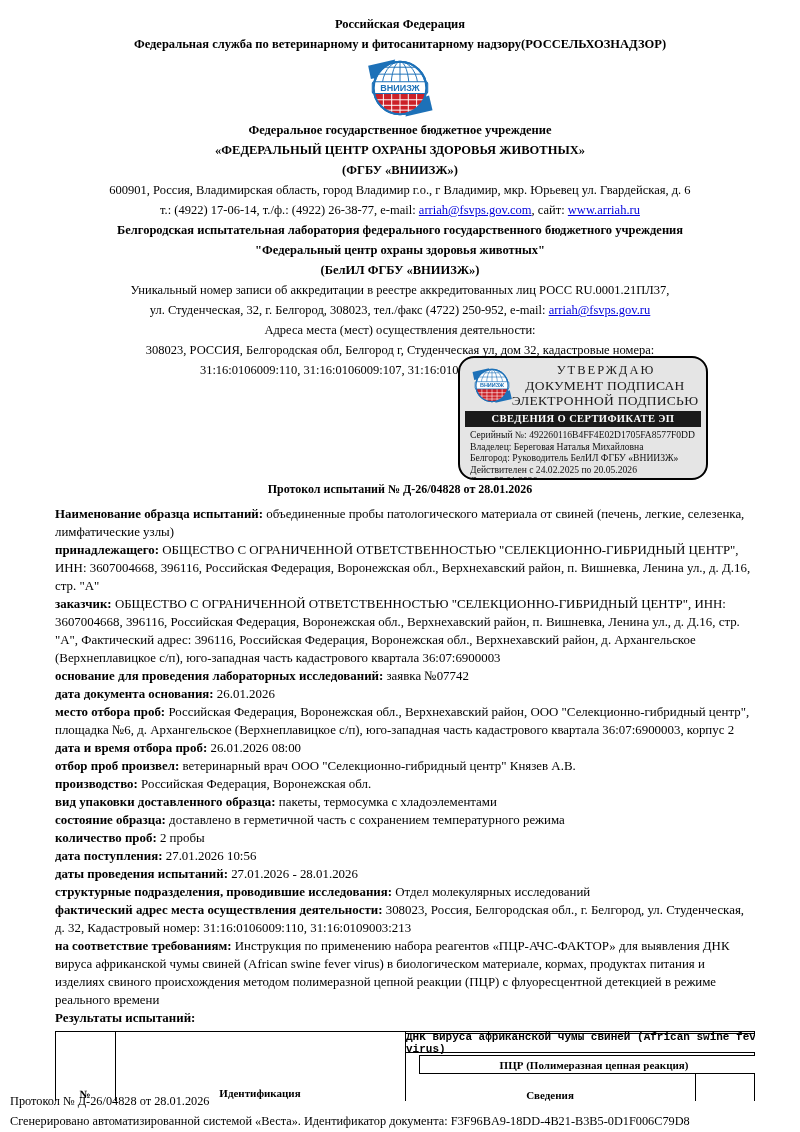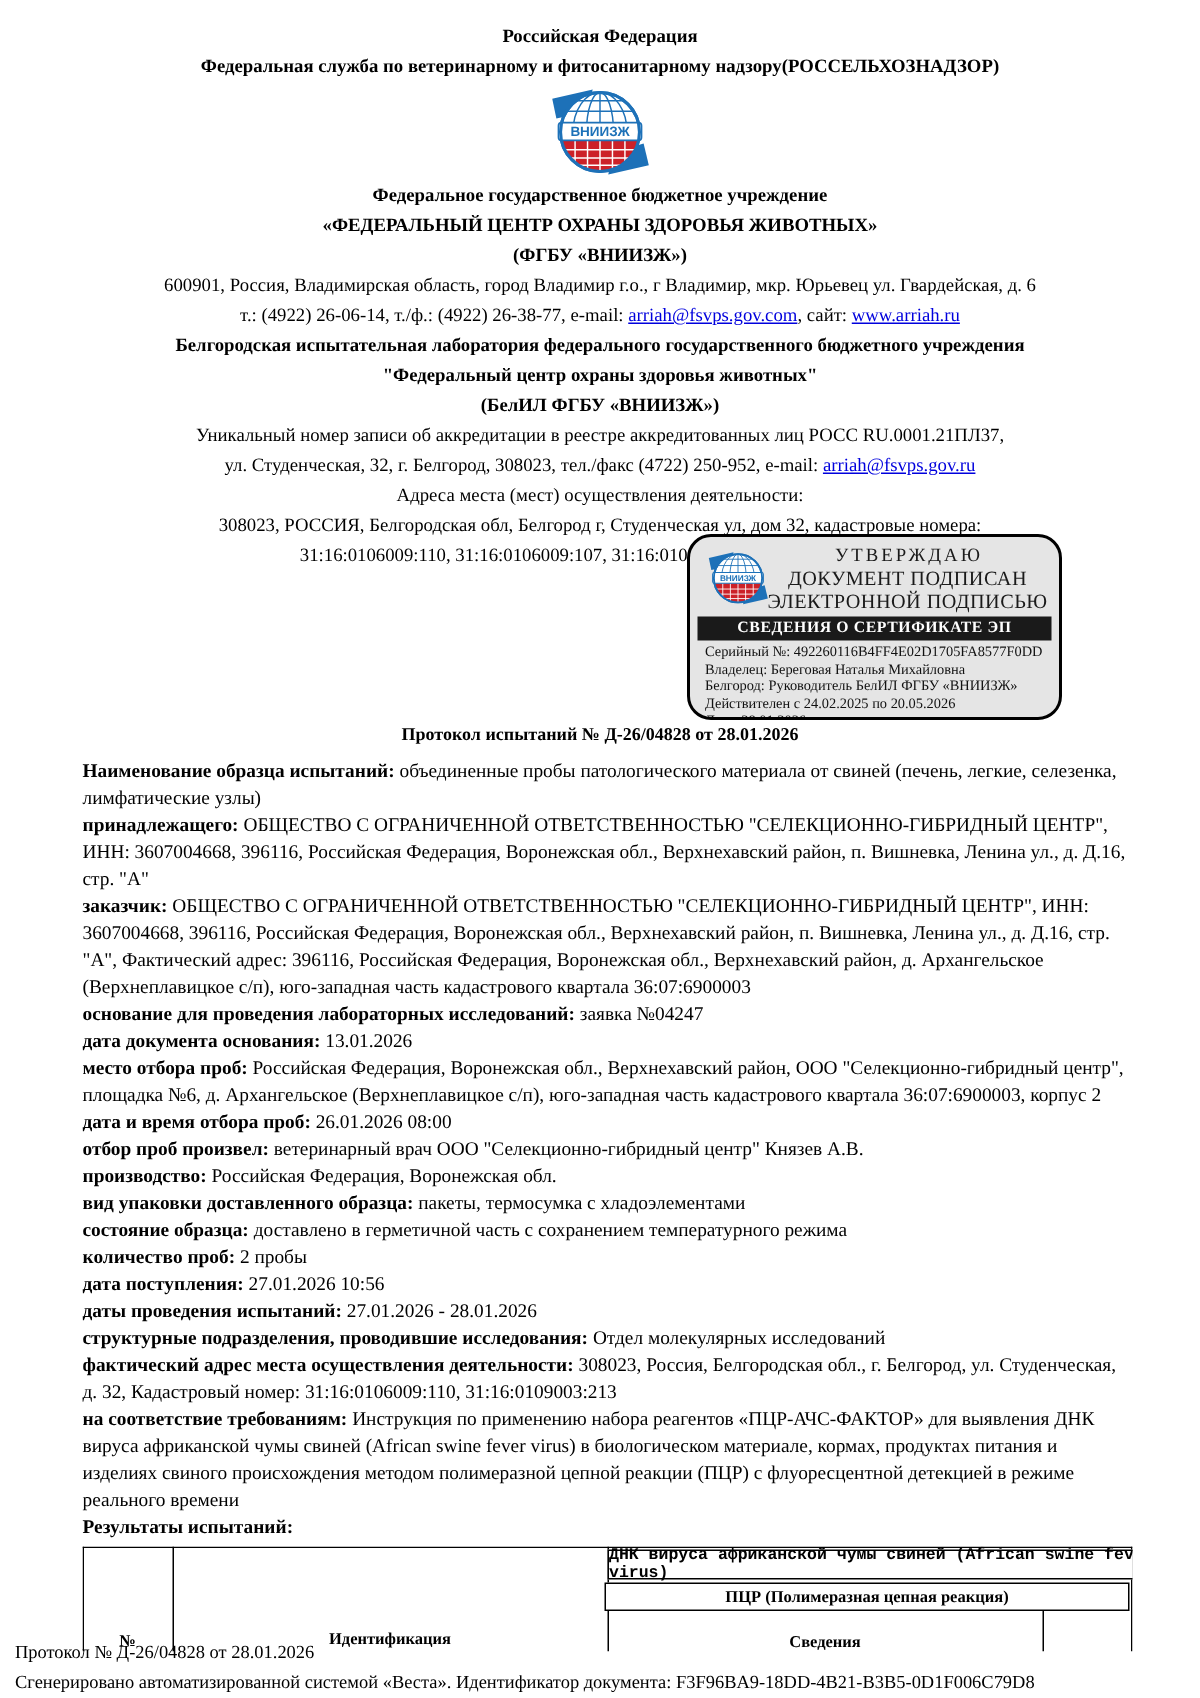--- a/index.html
+++ b/index.html
@@ -83,21 +83,21 @@
         <text x="52" y="50" text-anchor="middle" fill="#1d71b8" font-family="Liberation Sans, sans-serif" font-weight="bold" font-size="13">ВНИИЗЖ</text>
         <circle cx="52" cy="46" r="38" fill="none" stroke="#1d71b8" stroke-width="3"></circle>
       </g>
     </svg>
 
     <div class="hl b">Федеральное государственное бюджетное учреждение</div>
     <div class="hl b">«ФЕДЕРАЛЬНЫЙ ЦЕНТР ОХРАНЫ ЗДОРОВЬЯ ЖИВОТНЫХ»</div>
     <div class="hl b">(ФГБУ «ВНИИЗЖ»)</div>
     <div class="hl">600901, Россия, Владимирская область, город Владимир г.о., г Владимир, мкр. Юрьевец ул. Гвардейская, д. 6</div>
     <div class="hl">
-      <span>т.: (4922) 26-06-14, т./ф.: (4922) 26-38-77, e-mail: </span><a class="lnk">arriah@fsvps.gov.com</a><span>, сайт: </span><a class="lnk">www.arriah.ru</a>
+      <span>т.: (4922) 17-06-14, т./ф.: (4922) 26-38-77, e-mail: </span><a class="lnk">arriah@fsvps.gov.com</a><span>, сайт: </span><a class="lnk">www.arriah.ru</a>
     </div>
     <div class="hl b">Белгородская испытательная лаборатория федерального государственного бюджетного учреждения</div>
     <div class="hl b">"Федеральный центр охраны здоровья животных"</div>
     <div class="hl b">(БелИЛ ФГБУ «ВНИИЗЖ»)</div>
     <div class="hl">Уникальный номер записи об аккредитации в реестре аккредитованных лиц РОСС RU.0001.21ПЛ37,</div>
     <div class="hl">
       <span>ул. Студенческая, 32, г. Белгород, 308023, тел./факс (4722) 250-952, e-mail: </span><a class="lnk">arriah@fsvps.gov.ru</a>
     </div>
     <div class="hl">Адреса места (мест) осуществления деятельности:</div>
     <div class="hl">308023, РОССИЯ, Белгородская обл, Белгород г, Студенческая ул, дом 32, кадастровые номера:</div>
@@ -126,23 +126,23 @@
   <h1 class="title">Протокол испытаний № Д-26/04828 от 28.01.2026</h1>
 
   <div class="bodytxt">
 
       <p class="fld"><b>Наименование образца испытаний:</b> <span>объединенные пробы патологического материала от свиней (печень, легкие, селезенка, лимфатические узлы)</span></p>
 
       <p class="fld"><b>принадлежащего:</b> <span>ОБЩЕСТВО С ОГРАНИЧЕННОЙ ОТВЕТСТВЕННОСТЬЮ "СЕЛЕКЦИОННО-ГИБРИДНЫЙ ЦЕНТР", ИНН: 3607004668, 396116, Российская Федерация, Воронежская обл., Верхнехавский район, п. Вишневка, Ленина ул., д. Д.16, стр. "А"</span></p>
 
       <p class="fld"><b>заказчик:</b> <span>ОБЩЕСТВО С ОГРАНИЧЕННОЙ ОТВЕТСТВЕННОСТЬЮ "СЕЛЕКЦИОННО-ГИБРИДНЫЙ ЦЕНТР", ИНН: 3607004668, 396116, Российская Федерация, Воронежская обл., Верхнехавский район, п. Вишневка, Ленина ул., д. Д.16, стр. "А", Фактический адрес: 396116, Российская Федерация, Воронежская обл., Верхнехавский район, д. Архангельское (Верхнеплавицкое с/п), юго-западная часть кадастрового квартала 36:07:6900003</span></p>
 
-      <p class="fld"><b>основание для проведения лабораторных исследований:</b> <span>заявка №04247</span></p>
+      <p class="fld"><b>основание для проведения лабораторных исследований:</b> <span>заявка №07742</span></p>
 
-      <p class="fld"><b>дата документа основания:</b> <span>13.01.2026</span></p>
+      <p class="fld"><b>дата документа основания:</b> <span>26.01.2026</span></p>
 
       <p class="fld"><b>место отбора проб:</b> <span>Российская Федерация, Воронежская обл., Верхнехавский район, ООО "Селекционно-гибридный центр", площадка №6, д. Архангельское (Верхнеплавицкое с/п), юго-западная часть кадастрового квартала 36:07:6900003, корпус 2</span></p>
 
       <p class="fld"><b>дата и время отбора проб:</b> <span>26.01.2026 08:00</span></p>
 
       <p class="fld"><b>отбор проб произвел:</b> <span>ветеринарный врач ООО "Селекционно-гибридный центр" Князев А.В.</span></p>
 
       <p class="fld"><b>производство:</b> <span>Российская Федерация, Воронежская обл.</span></p>
 
       <p class="fld"><b>вид упаковки доставленного образца:</b> <span>пакеты, термосумка с хладоэлементами</span></p>
@@ -166,21 +166,21 @@
 
   <div class="rtable">
     <div class="hline" style="left:0;top:0;width:700px;"></div>
     <div class="vline" style="left:0;top:0;height:70px;"></div>
     <div class="vline" style="left:60px;top:0;height:70px;"></div>
     <div class="vline" style="left:350px;top:0;height:70px;"></div>
     <div class="vline" style="left:640px;top:43px;height:27px;"></div>
     <div class="vline" style="left:699px;top:0;height:70px;"></div>
 
     <div class="rcell" style="left:350px;top:2px;width:388px;height:20px;font-family:Liberation Mono, monospace;">ДНК вируса африканской чумы свиней (African swine fever virus)</div>
-    <div class="rcell" style="left:348px;top:24px;width:350px;height:19px;">ПЦР (Полимеразная цепная реакция)</div>
+    <div class="rcell" style="left:364px;top:24px;width:350px;height:19px;">ПЦР (Полимеразная цепная реакция)</div>
 
     <div class="clabel" style="left:0;top:57px;width:60px;">№</div>
     <div class="clabel" style="left:60px;top:56px;width:290px;">Идентификация</div>
     <div class="clabel" style="left:350px;top:58px;width:290px;">Сведения</div>
   </div>
 
   <div class="footer">
     <div>Протокол № Д-26/04828 от 28.01.2026</div>
     <div>Сгенерировано автоматизированной системой «Веста». Идентификатор документа: F3F96BA9-18DD-4B21-B3B5-0D1F006C79D8</div>
   </div>

